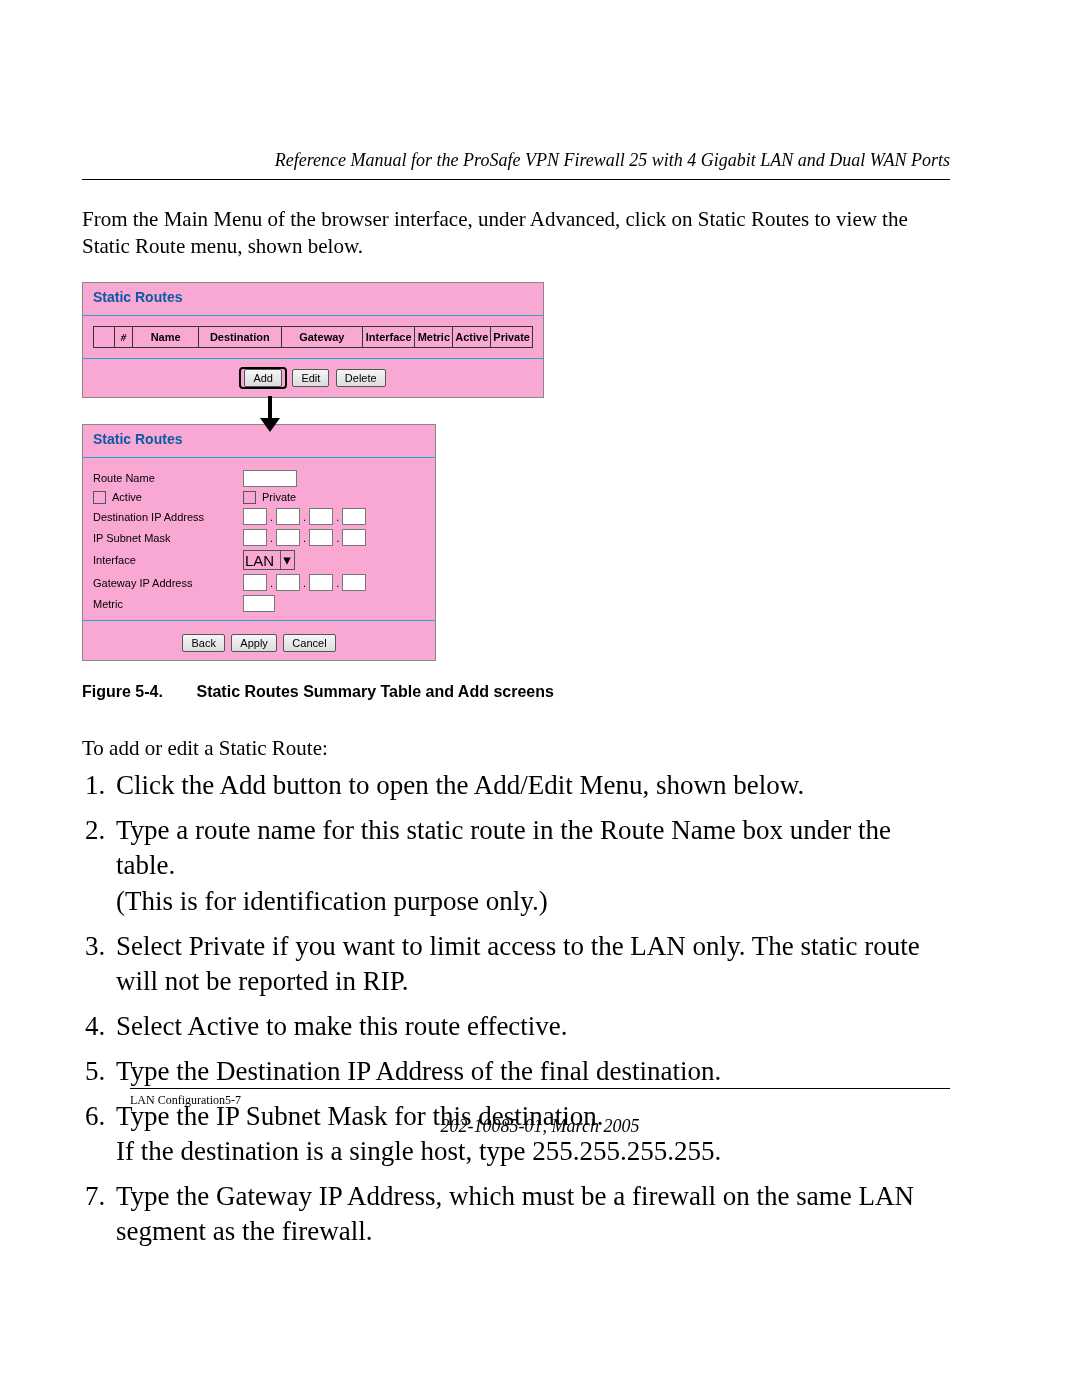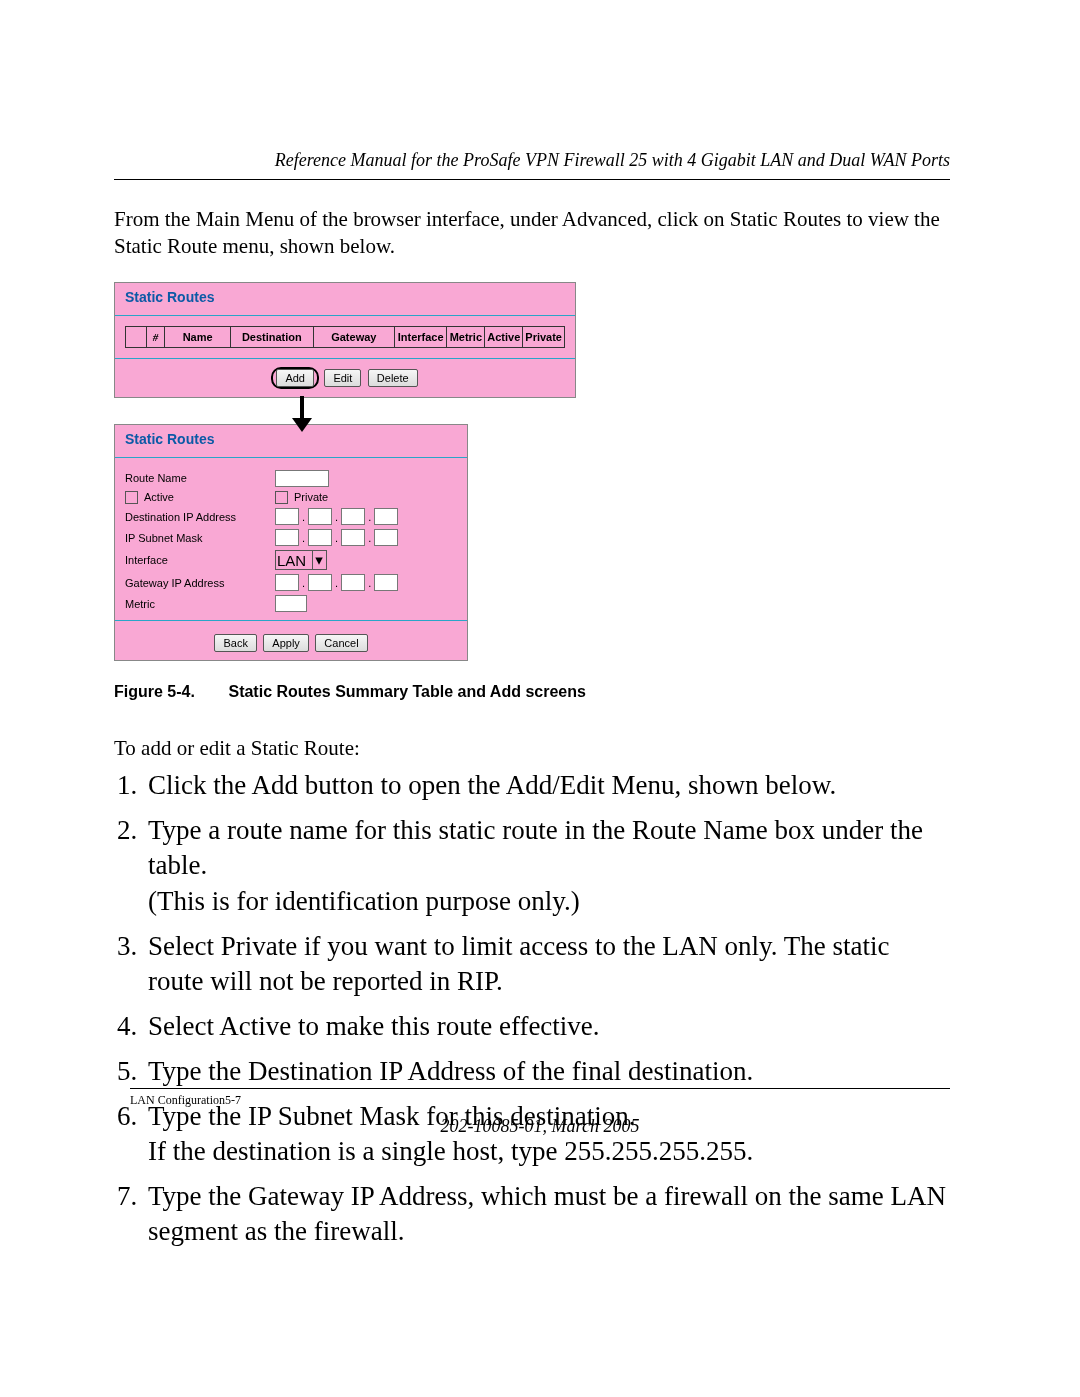--- a/index.html
+++ b/index.html
@@ -7,21 +7,21 @@
     margin: 0;
     background: #fff;
     font-family: "Times New Roman", Times, serif;
     color: #000;
   }
   .page {
     width: 1080px;
     height: 1397px;
     position: relative;
     box-sizing: border-box;
-    padding: 150px 130px 0 114px;
+    padding: 150px 130px 0 82px;
   }
   .header-title {
     font-style: italic;
     font-size: 18px;
     text-align: right;
     padding-bottom: 8px;
     border-bottom: 1px solid #000;
     margin-bottom: 26px;
   }
   .body-text {
@@ -82,21 +82,21 @@
     font-family: Arial, sans-serif;
     font-size: 11px;
     padding: 2px 8px;
     border: 1px solid #555;
     background: linear-gradient(#f6f6f6,#dcdcdc);
     margin: 0 1px;
     border-radius: 2px;
   }
   .add-marker {
     border: 2px solid #000;
-    border-radius: 10px;
+    border-radius: 4px;
     padding: 0 2px;
     display: inline-flex;
     align-items: center;
   }
 
   .arrow-wrap {
     position: relative;
     height: 30px;
   }
   .arrow-line {

